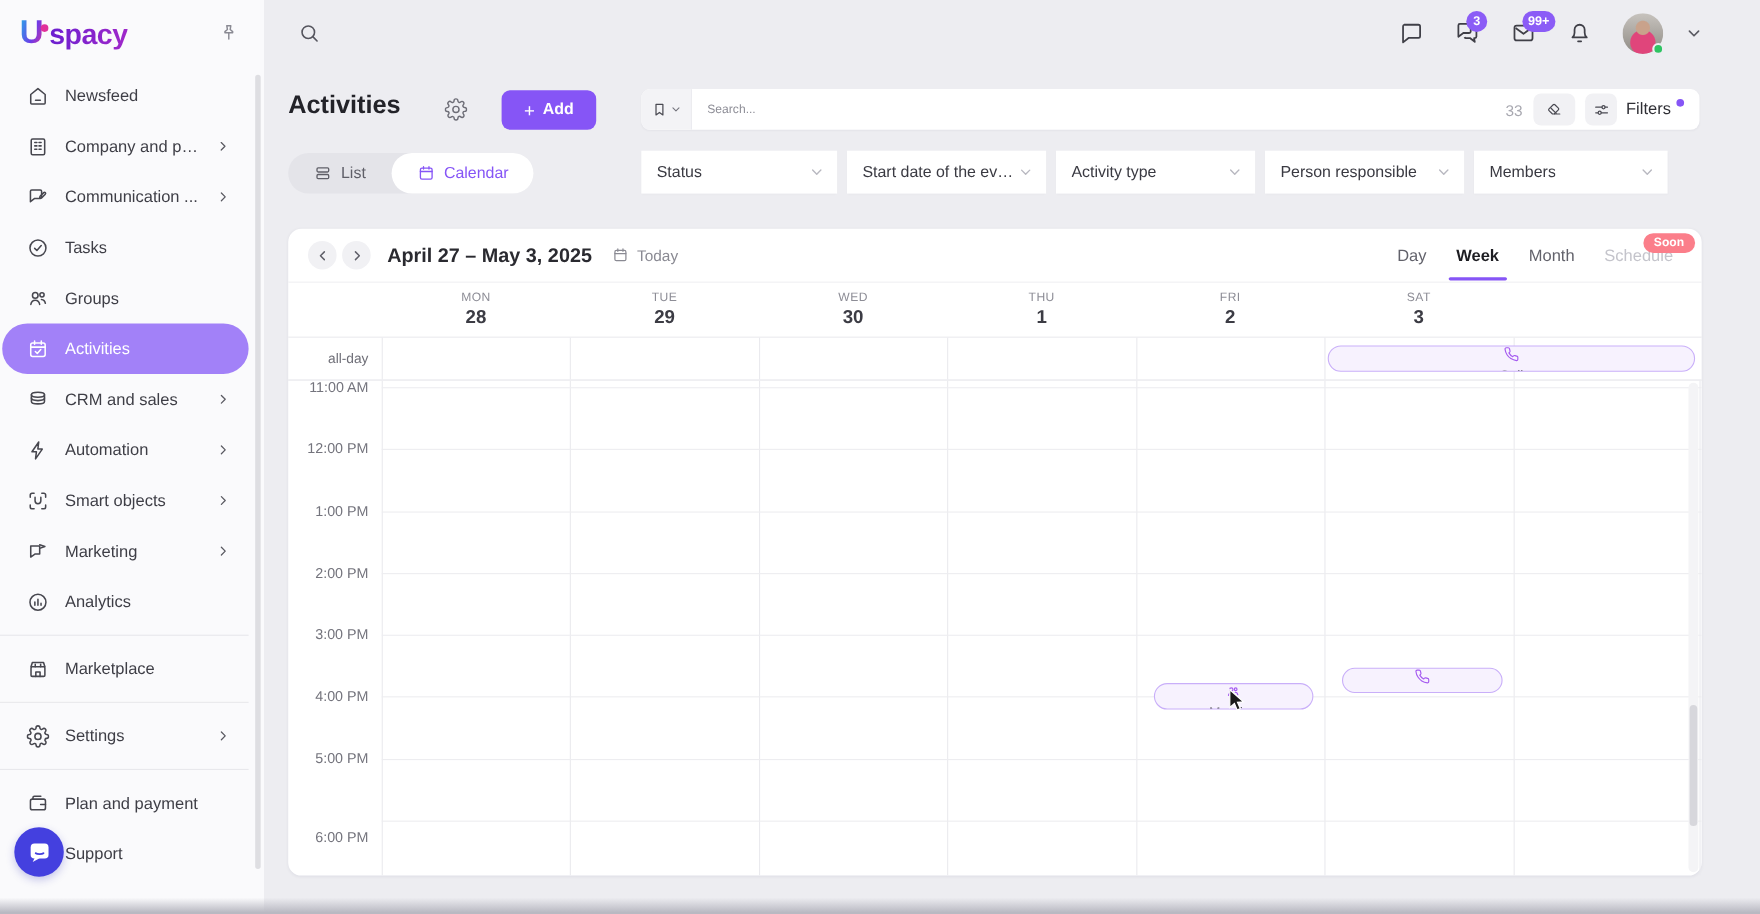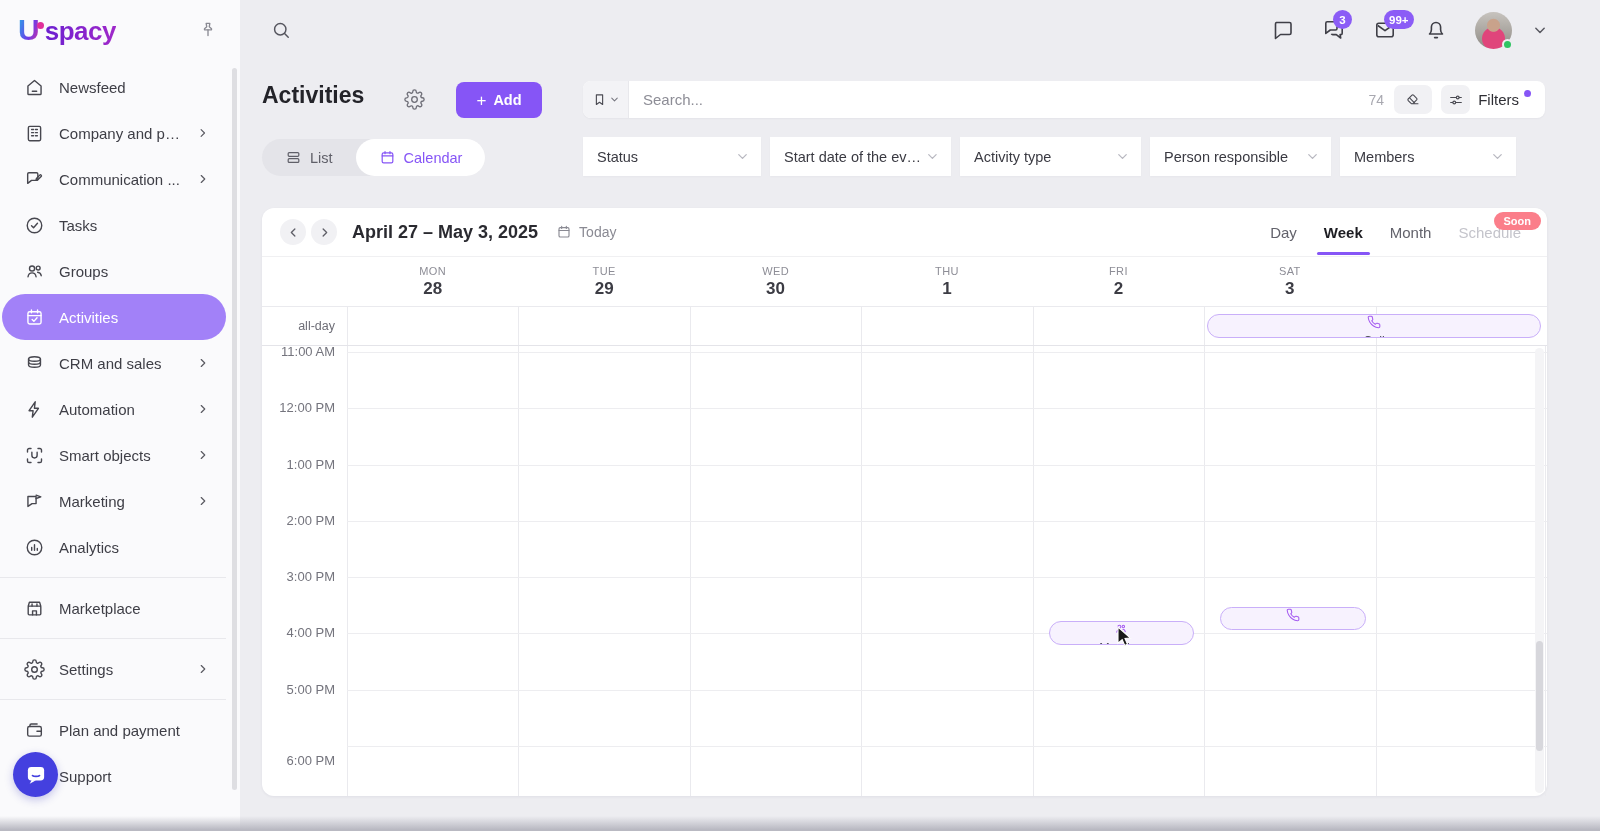--- a/index.html
+++ b/index.html
@@ -60,21 +60,21 @@
     align-items:center;justify-content:center;cursor:pointer;font-family:inherit;}
   .add-plus{font-size:17px;font-weight:500;line-height:17px;}
 
   .searchbar{position:absolute;left:343px;top:21px;width:962px;height:37px;background:#fff;border-radius:8px;
     display:flex;align-items:center;box-shadow:0 1px 2px rgba(20,20,50,.04);}
   .sb-bookmark{width:46px;height:100%;background:#F3F3F6;border-right:1px solid #E8E8EC;
     border-radius:8px 0 0 8px;display:flex;align-items:center;justify-content:center;gap:2px;
     color:#4A4A52;cursor:pointer;}
   .sb-bookmark .bm{width:15px;height:15px;}
   .sb-bookmark .cv{width:11px;height:11px;color:#75757E;}
-  .searchbar input{flex:1;border:none;outline:none;background:transparent;font-size:15px;
+  .searchbar input{flex:1;border:none;outline:none;background:transparent;font-size:11px;
     padding:0 14px;color:#3A3A42;font-family:inherit;}
   .searchbar input::placeholder{color:#8D8D96;}
   .sb-count{font-size:14px;color:#A8A8B0;margin-right:10px;}
   .sb-clear{width:38px;height:29px;background:#F1F1F4;border:none;border-radius:7px;display:flex;
     align-items:center;justify-content:center;color:#4A4A52;cursor:pointer;margin-right:9px;}
   .sb-clear .icon{width:16px;height:16px;}
   .sb-filters{display:flex;align-items:center;gap:8px;border:none;background:transparent;cursor:pointer;
     padding:0 14px 0 0;font-family:inherit;}
   .sb-filters .sl{width:29px;height:29px;background:#F1F1F4;border-radius:7px;display:flex;
     align-items:center;justify-content:center;color:#4A4A52;}
@@ -421,21 +421,21 @@
               <path d="M7 4.5h10V20l-5-3.6L7 20z"></path>
             </svg>
           </span>
         <span class="cv icon">
             <svg viewBox="0 0 24 24" fill="none" stroke="currentColor" stroke-width="2.2" stroke-linecap="round" stroke-linejoin="round">
               <path d="m6 9 6 6 6-6"></path>
             </svg>
           </span>
       </span>
       <input placeholder="Search..." style="">
-      <span class="sb-count">74</span>
+      <span class="sb-count">33</span>
       <button class="sb-clear">
         <span class="icon">
             <svg viewBox="0 0 24 24" fill="none" stroke="currentColor" stroke-width="1.6" stroke-linecap="round" stroke-linejoin="round">
               <path d="M9.5 17.5 4.8 12.8a1.6 1.6 0 0 1 0-2.3l5.7-5.7a1.6 1.6 0 0 1 2.3 0l4.7 4.7a1.6 1.6 0 0 1 0 2.3l-5.7 5.7z"></path>
               <path d="m7.6 9.6 7 7"></path>
               <path d="M12.5 17.5h7"></path>
             </svg>
           </span>
       </button>
       <button class="sb-filters">

